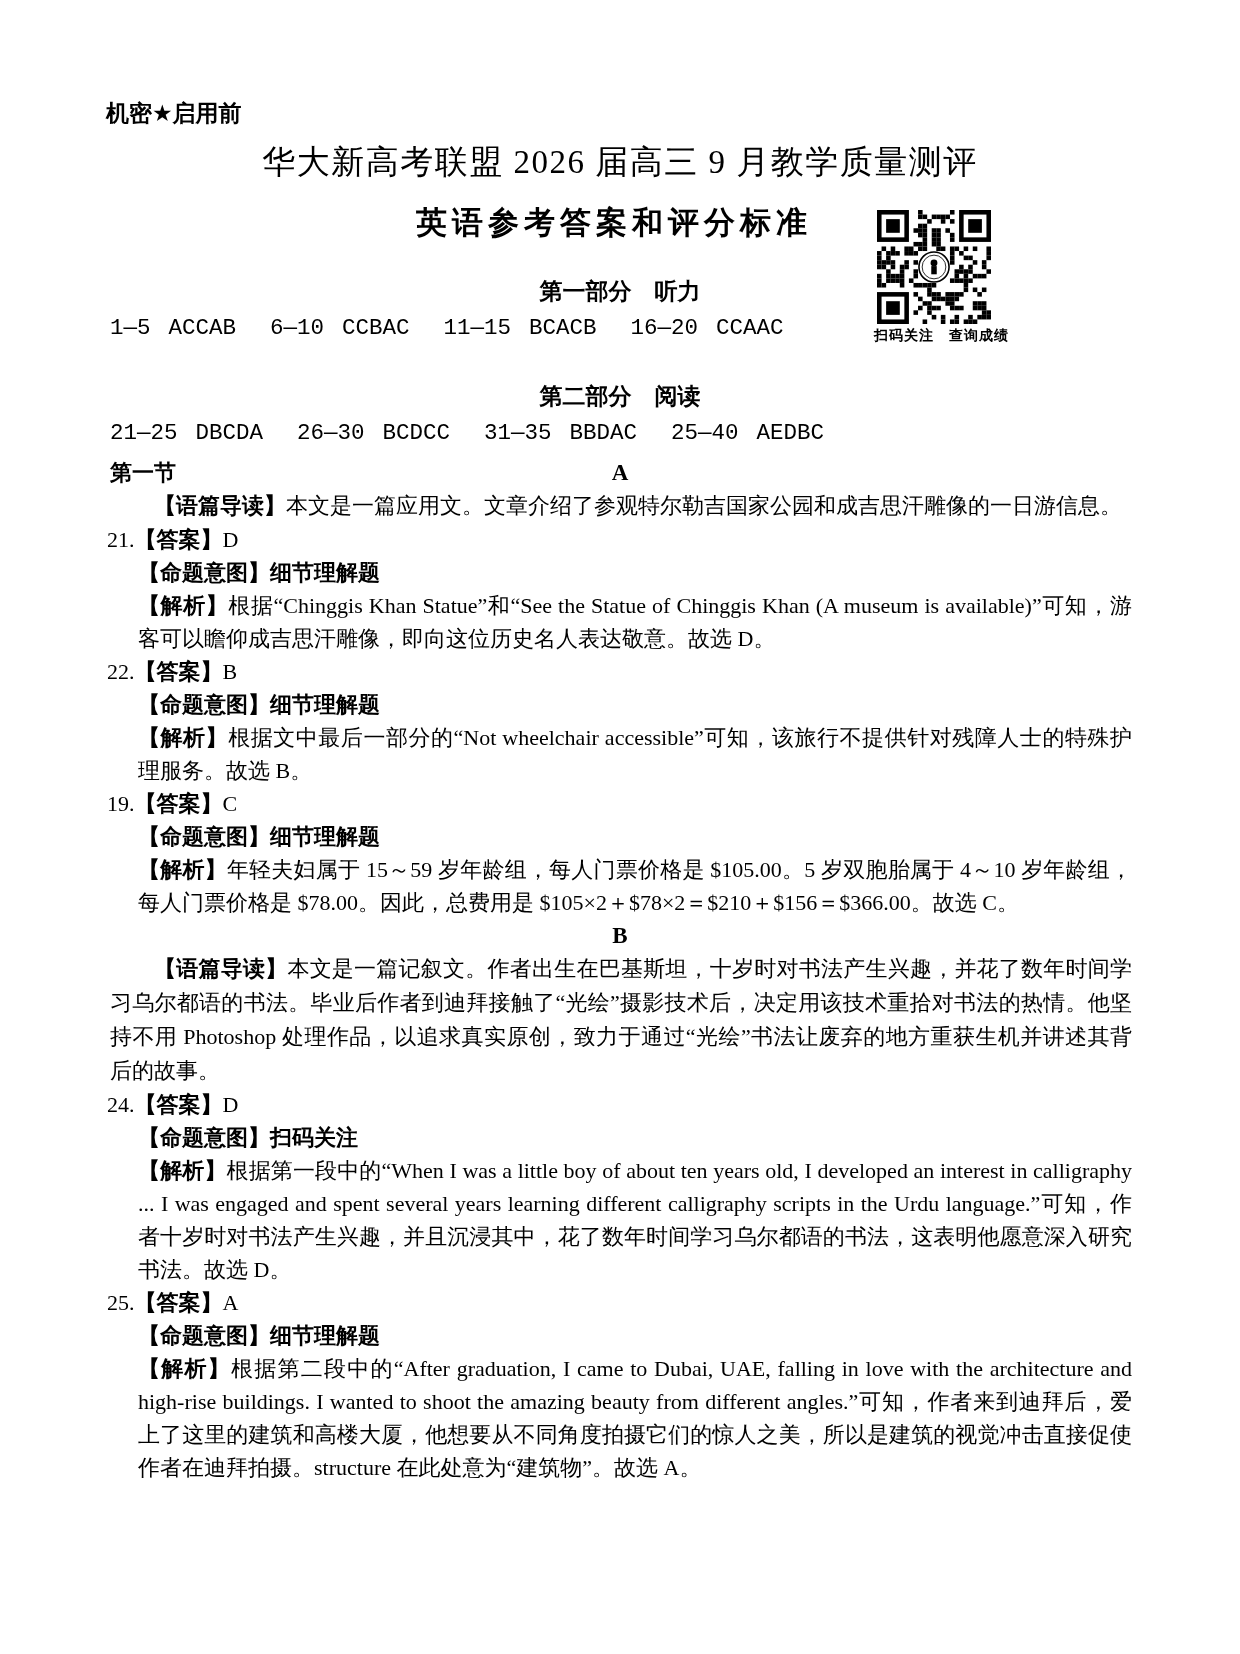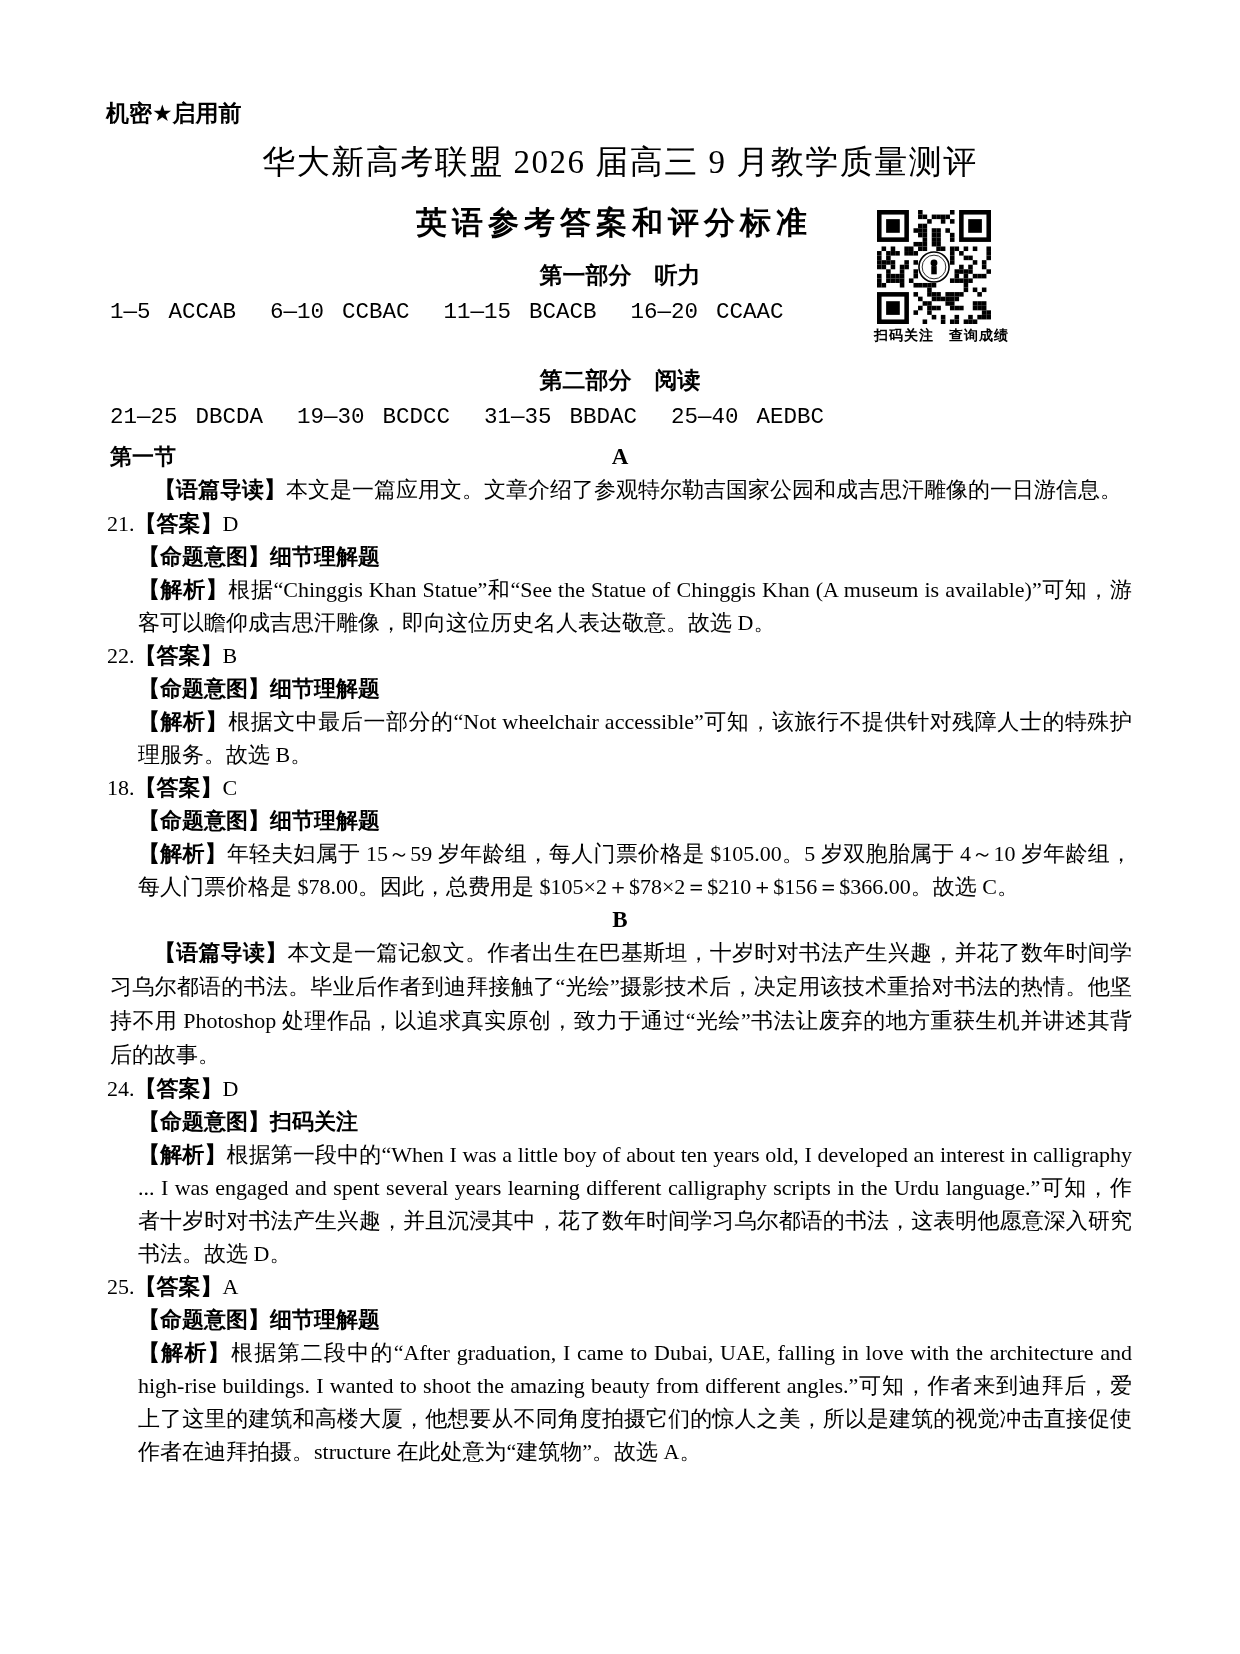--- a/index.html
+++ b/index.html
@@ -29,21 +29,21 @@
   .qr-caption{
     margin-top:3px;white-space:nowrap;
     font-family:"Liberation Sans","DejaVu Sans",sans-serif;
     font-weight:bold;font-size:14px;letter-spacing:1px;
   }
   .part-heading{
     text-align:center;
     font-family:"Liberation Sans","DejaVu Sans",sans-serif;
     font-weight:bold;font-size:23px;line-height:26px;
   }
-  .ph1{margin-top:20px;}
+  .ph1{margin-top:36px;}
   .ph2{margin-top:40px;}
   .answers-row{
     display:flex;align-items:baseline;gap:34px;
     margin:9px 0 0 110px;font-size:22.5px;line-height:30px;font-family:Liberation Mono, monospace;
   }
   .ans-group{display:flex;gap:18px;white-space:nowrap;}
   .section-line{position:relative;margin:8px 110px 0 110px;height:33px;line-height:33px;}
   .section-label{
     position:absolute;left:0;top:0;
     font-family:"Liberation Sans","DejaVu Sans",sans-serif;
@@ -294,21 +294,21 @@
       </span>
   </div>
 
   <div class="part-heading ph2">第二部分　阅读</div>
   <div class="answers-row">
     <span class="ans-group">
         <span>21—25</span>
         <span>DBCDA</span>
       </span>
     <span class="ans-group">
-        <span>19—30</span>
+        <span>26—30</span>
         <span>BCDCC</span>
       </span>
     <span class="ans-group">
         <span>31—35</span>
         <span>BBDAC</span>
       </span>
     <span class="ans-group">
         <span>25—40</span>
         <span>AEDBC</span>
       </span>
@@ -327,21 +327,21 @@
     <div class="q-sub q-analysis"><span class="blabel">【解析】</span><span>根据“Chinggis Khan Statue”和“See the Statue of Chinggis Khan (A museum is available)”可知，游客可以瞻仰成吉思汗雕像，即向这位历史名人表达敬意。故选 D。</span></div>
   </div>
 
   <div class="question">
     <div class="q-head"><span>22.</span><span class="blabel">【答案】</span><span>B</span></div>
     <div class="q-sub bold-line"><span>【命题意图】</span><span>细节理解题</span></div>
     <div class="q-sub q-analysis"><span class="blabel">【解析】</span><span>根据文中最后一部分的“Not wheelchair accessible”可知，该旅行不提供针对残障人士的特殊护理服务。故选 B。</span></div>
   </div>
 
   <div class="question">
-    <div class="q-head"><span>18.</span><span class="blabel">【答案】</span><span>C</span></div>
+    <div class="q-head"><span>19.</span><span class="blabel">【答案】</span><span>C</span></div>
     <div class="q-sub bold-line"><span>【命题意图】</span><span>细节理解题</span></div>
     <div class="q-sub q-analysis"><span class="blabel">【解析】</span><span>年轻夫妇属于 15～59 岁年龄组，每人门票价格是 $105.00。5 岁双胞胎属于 4～10 岁年龄组，每人门票价格是 $78.00。因此，总费用是 $105×2＋$78×2＝$210＋$156＝$366.00。故选 C。</span></div>
   </div>
 
   <div>
       <span class="passage-letter">B</span>
     </div>
 
   <p class="intro"><span class="blabel">【语篇导读】</span><span>本文是一篇记叙文。作者出生在巴基斯坦，十岁时对书法产生兴趣，并花了数年时间学习乌尔都语的书法。毕业后作者到迪拜接触了“光绘”摄影技术后，决定用该技术重拾对书法的热情。他坚持不用 Photoshop 处理作品，以追求真实原创，致力于通过“光绘”书法让废弃的地方重获生机并讲述其背后的故事。</span></p>
 

